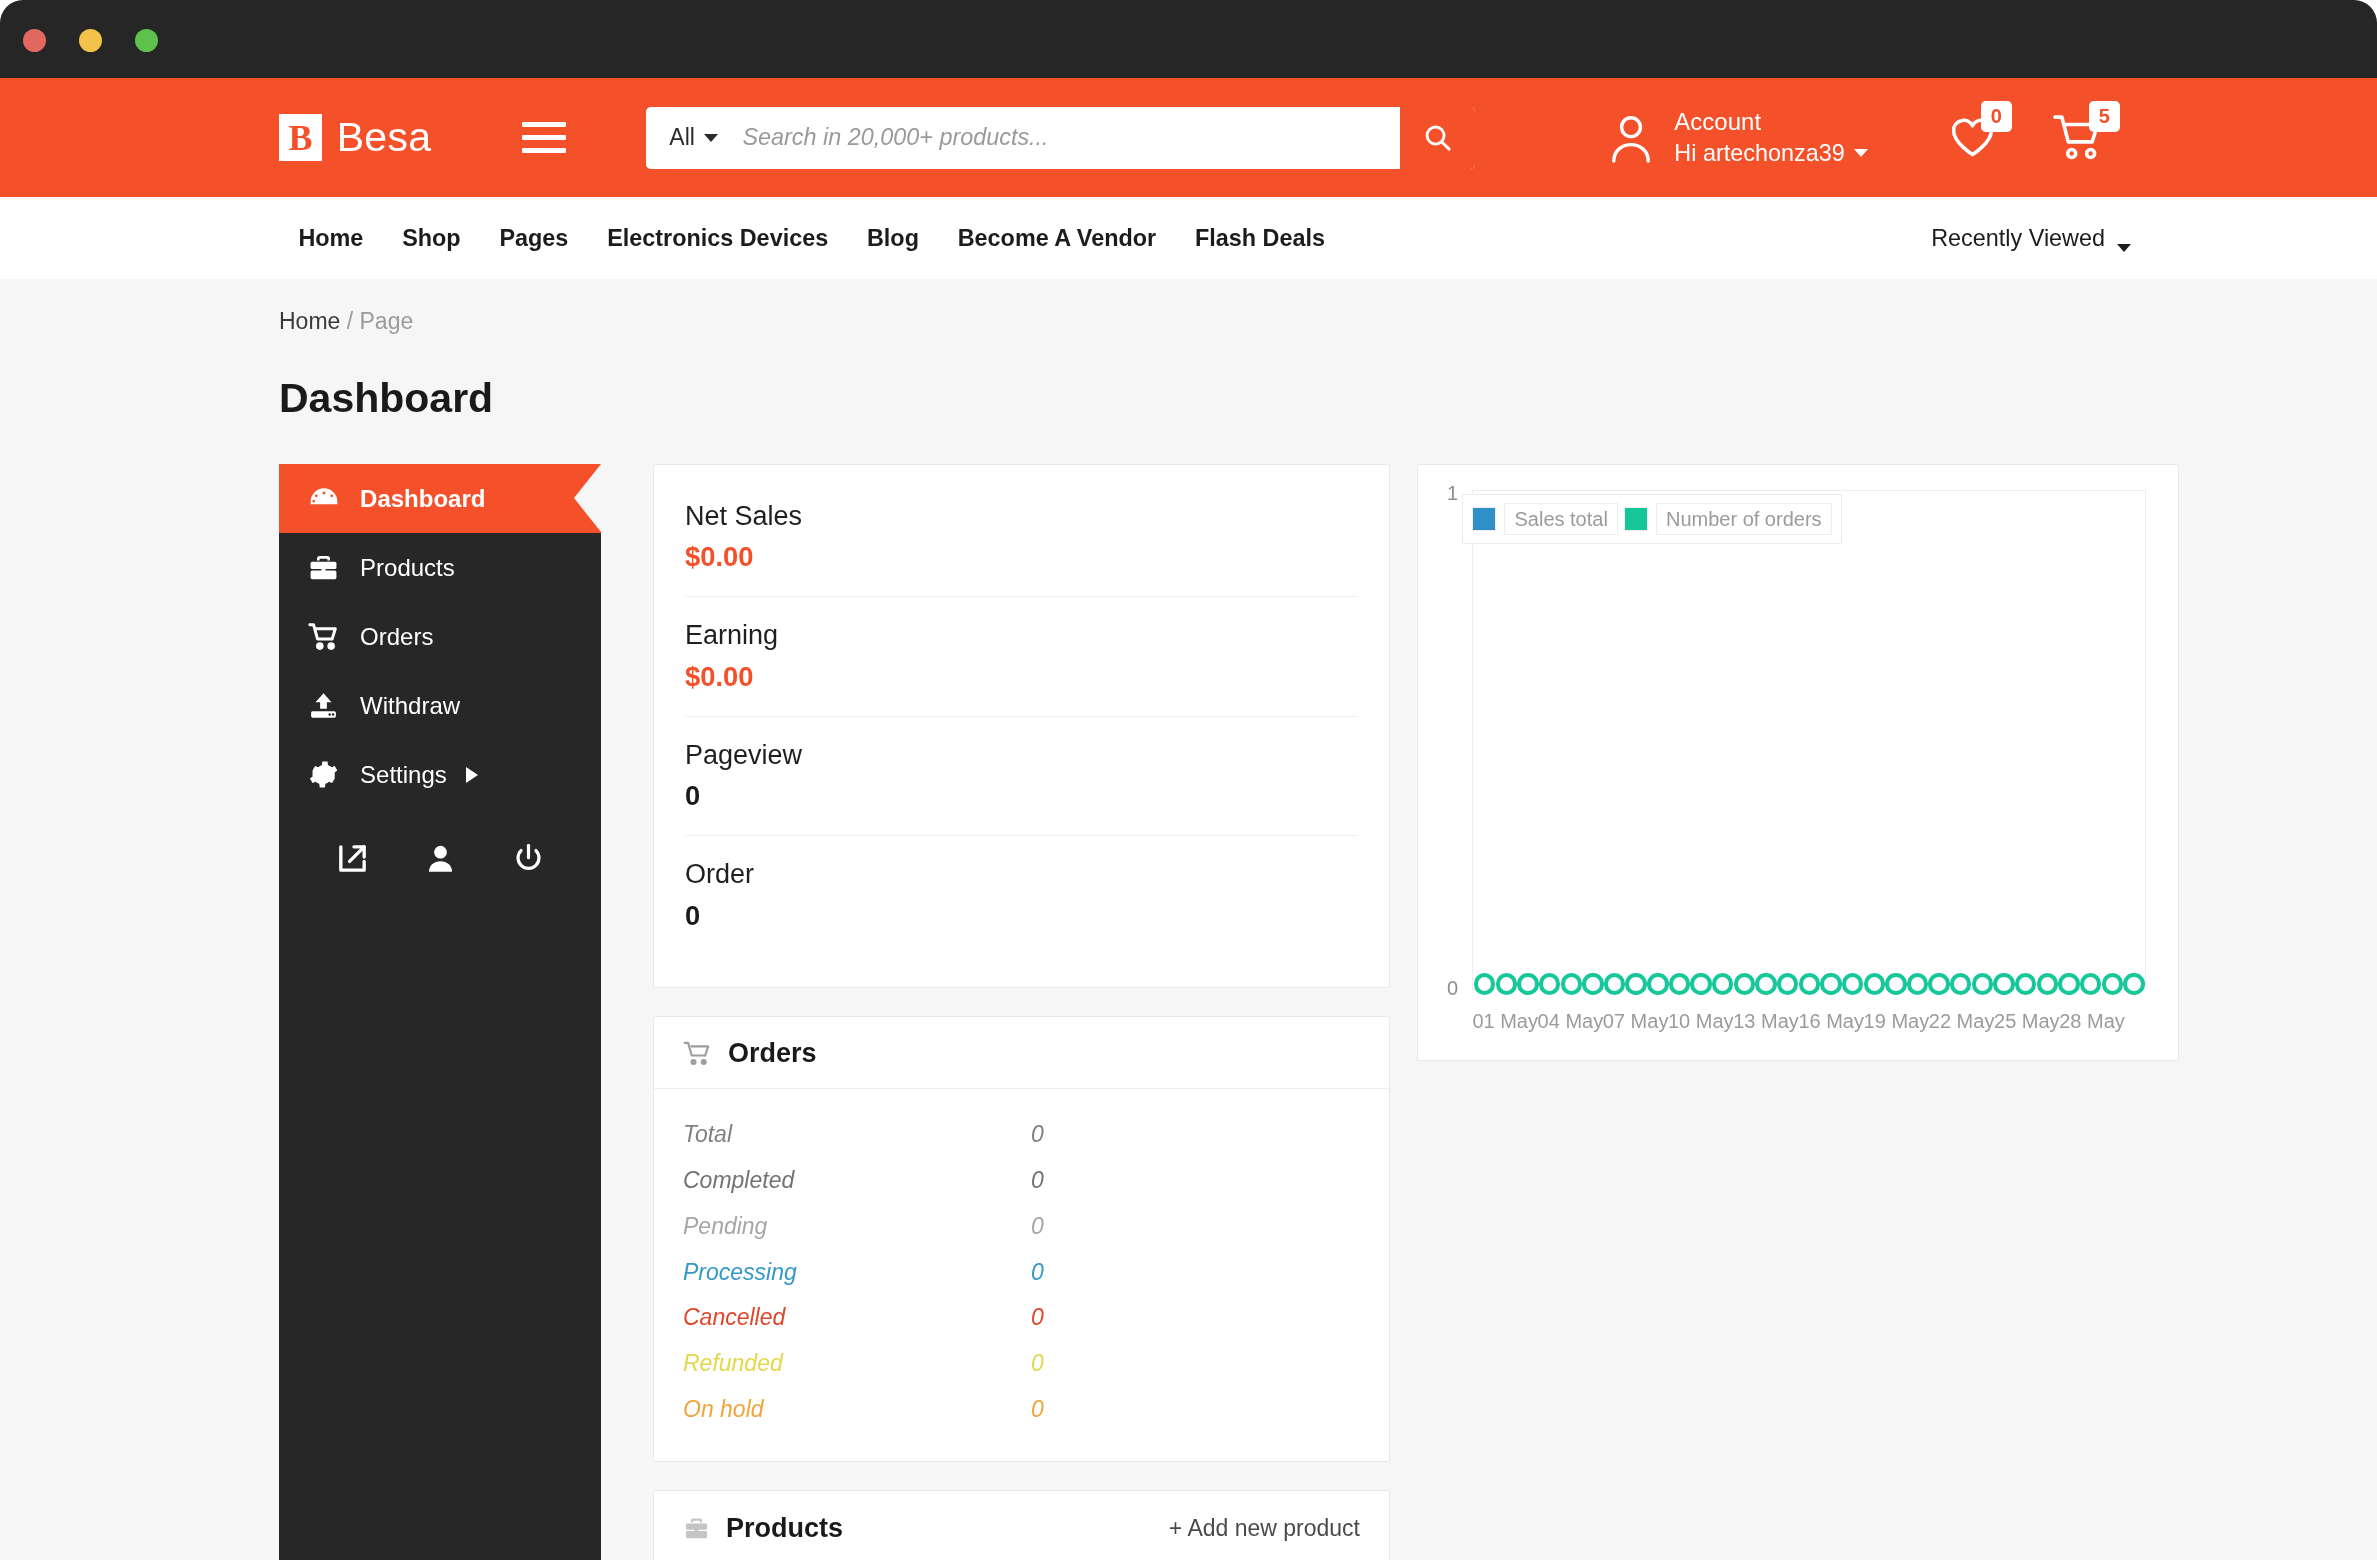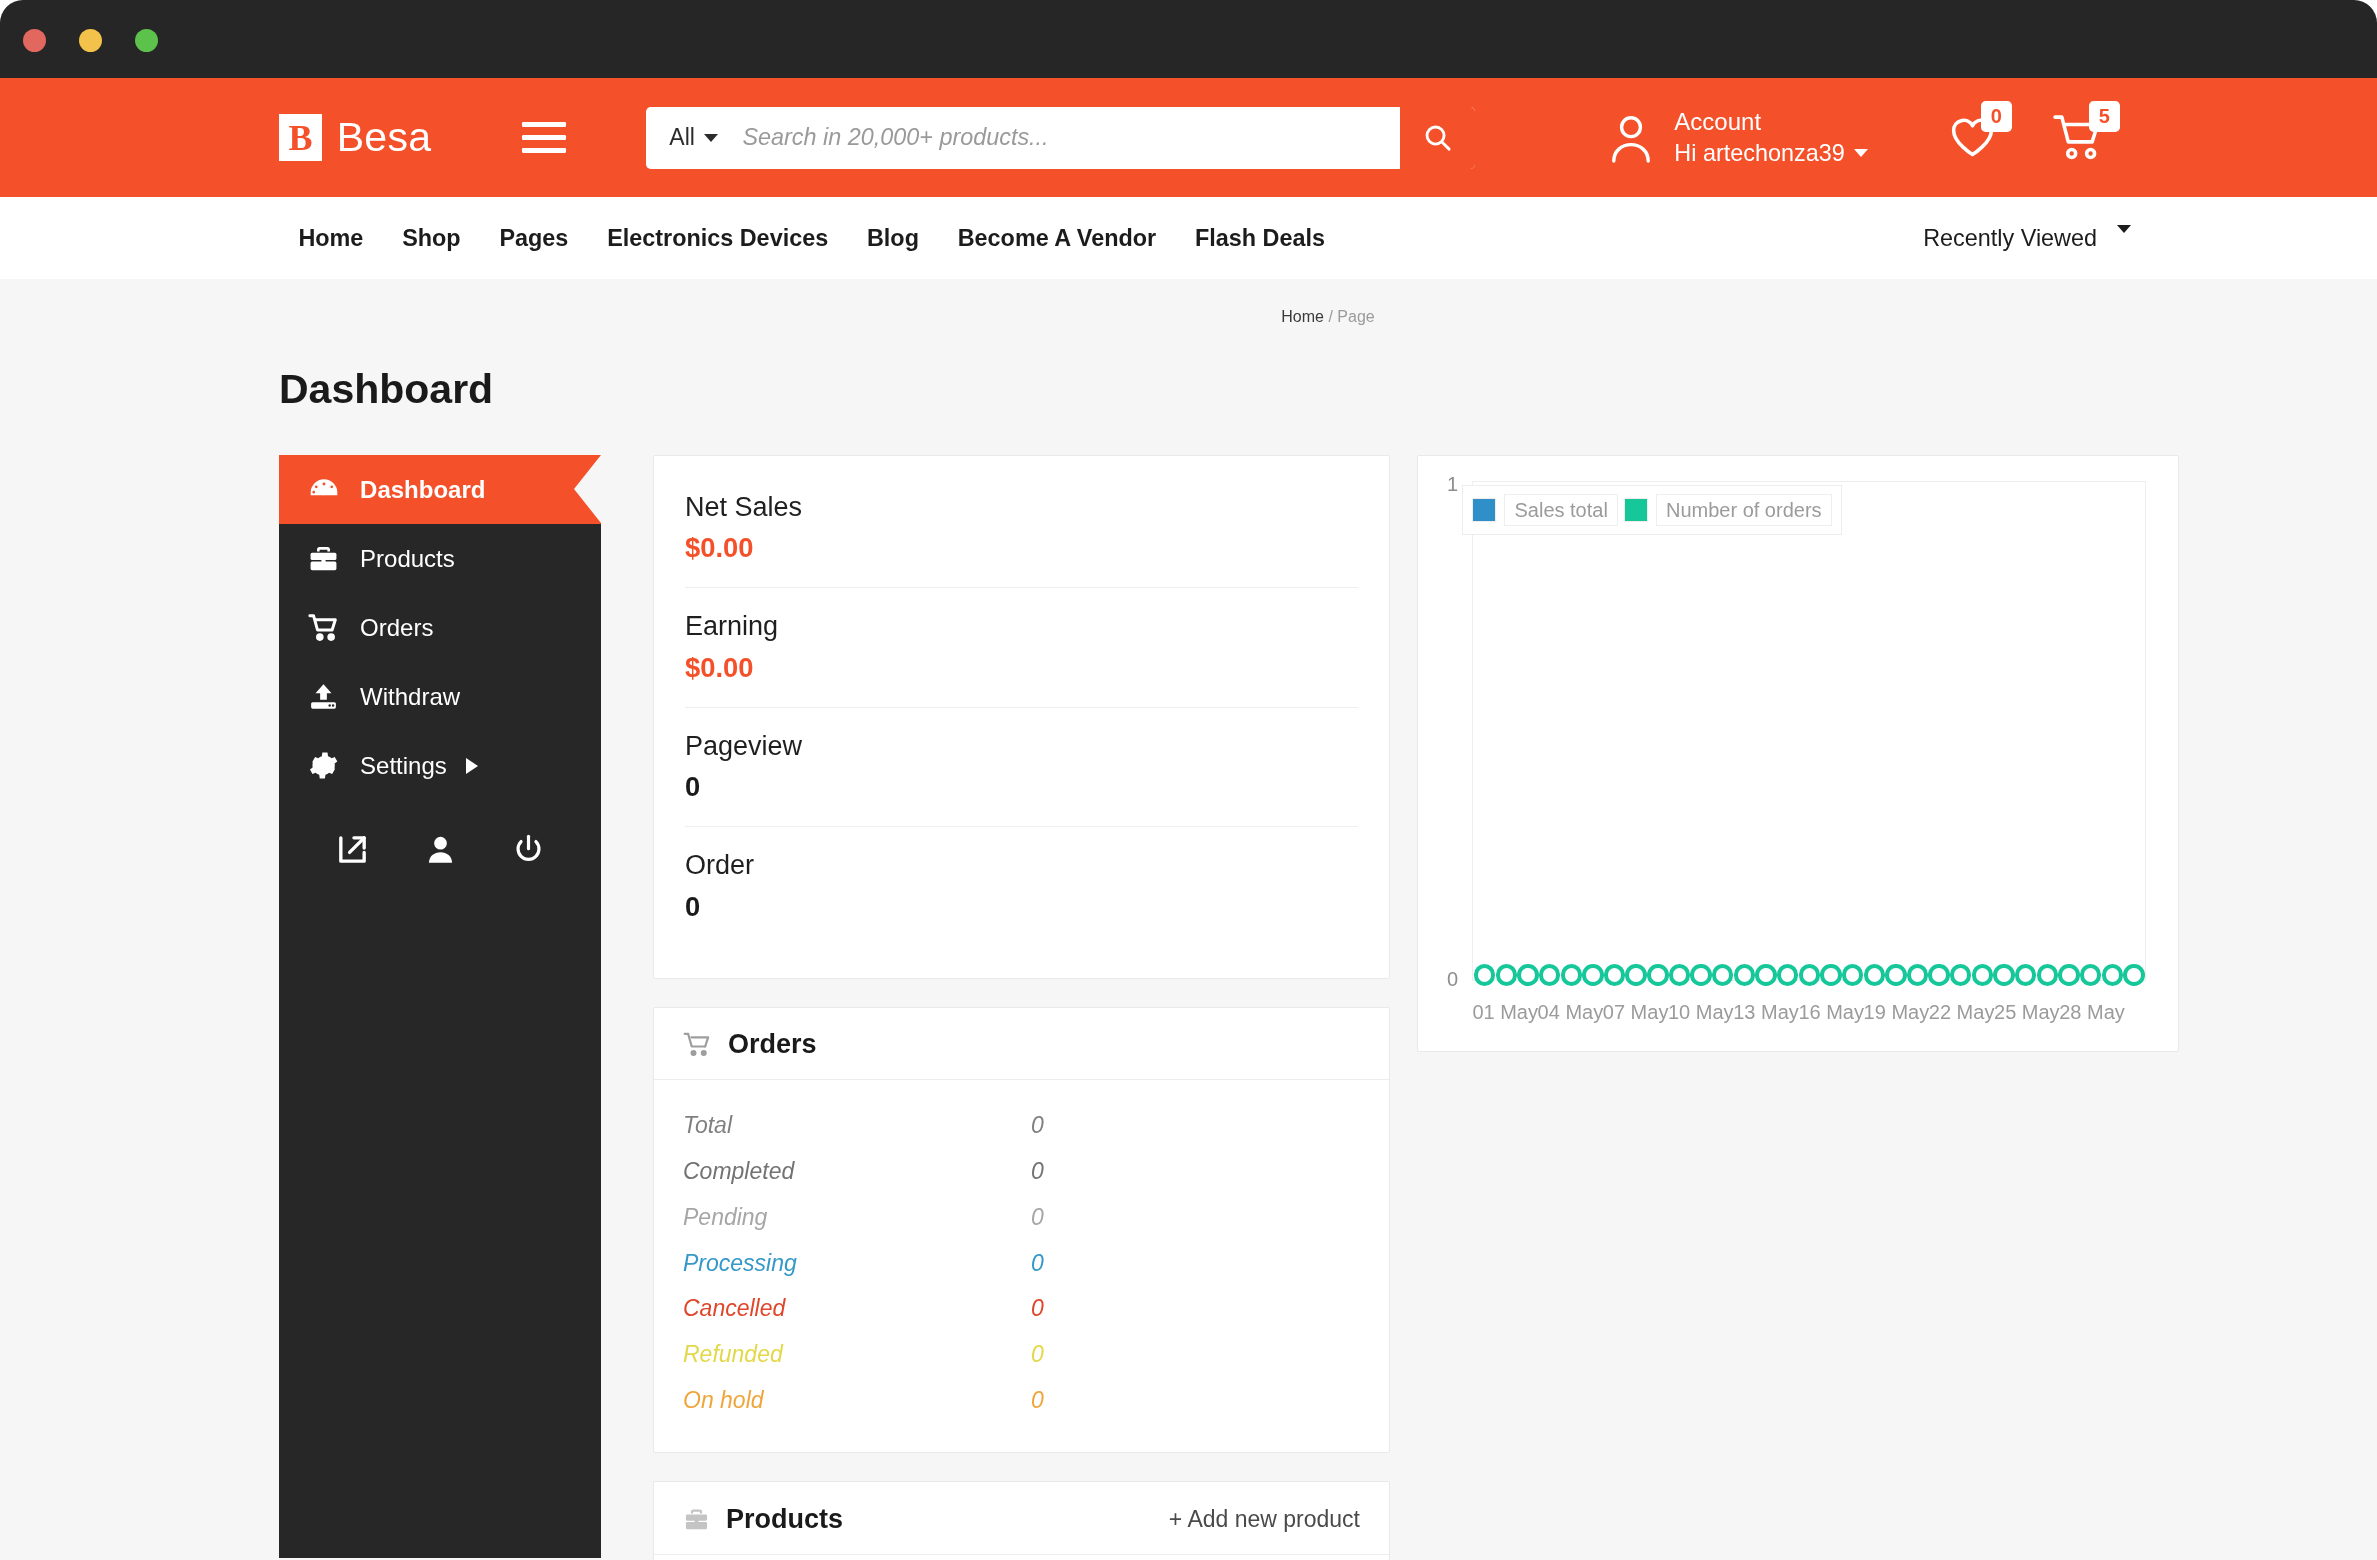--- a/index.html
+++ b/index.html
@@ -95,31 +95,31 @@
     border-bottom: 1.3px solid #ececec;
     display: flex; align-items: center;
   }
   .nav-links { display: flex; align-items: center; margin-left: 279px; gap: 0; }
   .nav-links a {
     color: #1c1c1c; font-size: 23.4px; font-weight: bold;
     text-decoration: none; padding: 0 19.4px; white-space: nowrap;
   }
   .nav-right {
     margin-left: auto; margin-right: 246px;
-    display: flex; align-items: flex-start; gap: 20px;
+    display: flex; align-items: flex-end; gap: 12px;
     font-size: 23.4px; color: #1c1c1c; cursor: pointer;
   }
 
   
   .page {
     position: absolute; top: 279px; left: 0;
     width: 2377px; height: 1281px; background: #f6f6f6;
   }
   .breadcrumb {
-    margin: 29px 0 0 279px; font-size: 16px; color: #3a3a3a; text-align: center;
+    margin: 29px 0 0 279px; font-size: 23px; color: #3a3a3a;
   }
   .breadcrumb .sep, .breadcrumb .cur { color: #9b9b9b; }
   .page-title {
     margin: 40px 0 0 279px; font-size: 41px; font-weight: bold; color: #1a1a1a;
   }
 
   .columns {
     margin: 42px 0 0 279px; display: flex; align-items: flex-start; gap: 0;
   }
 

